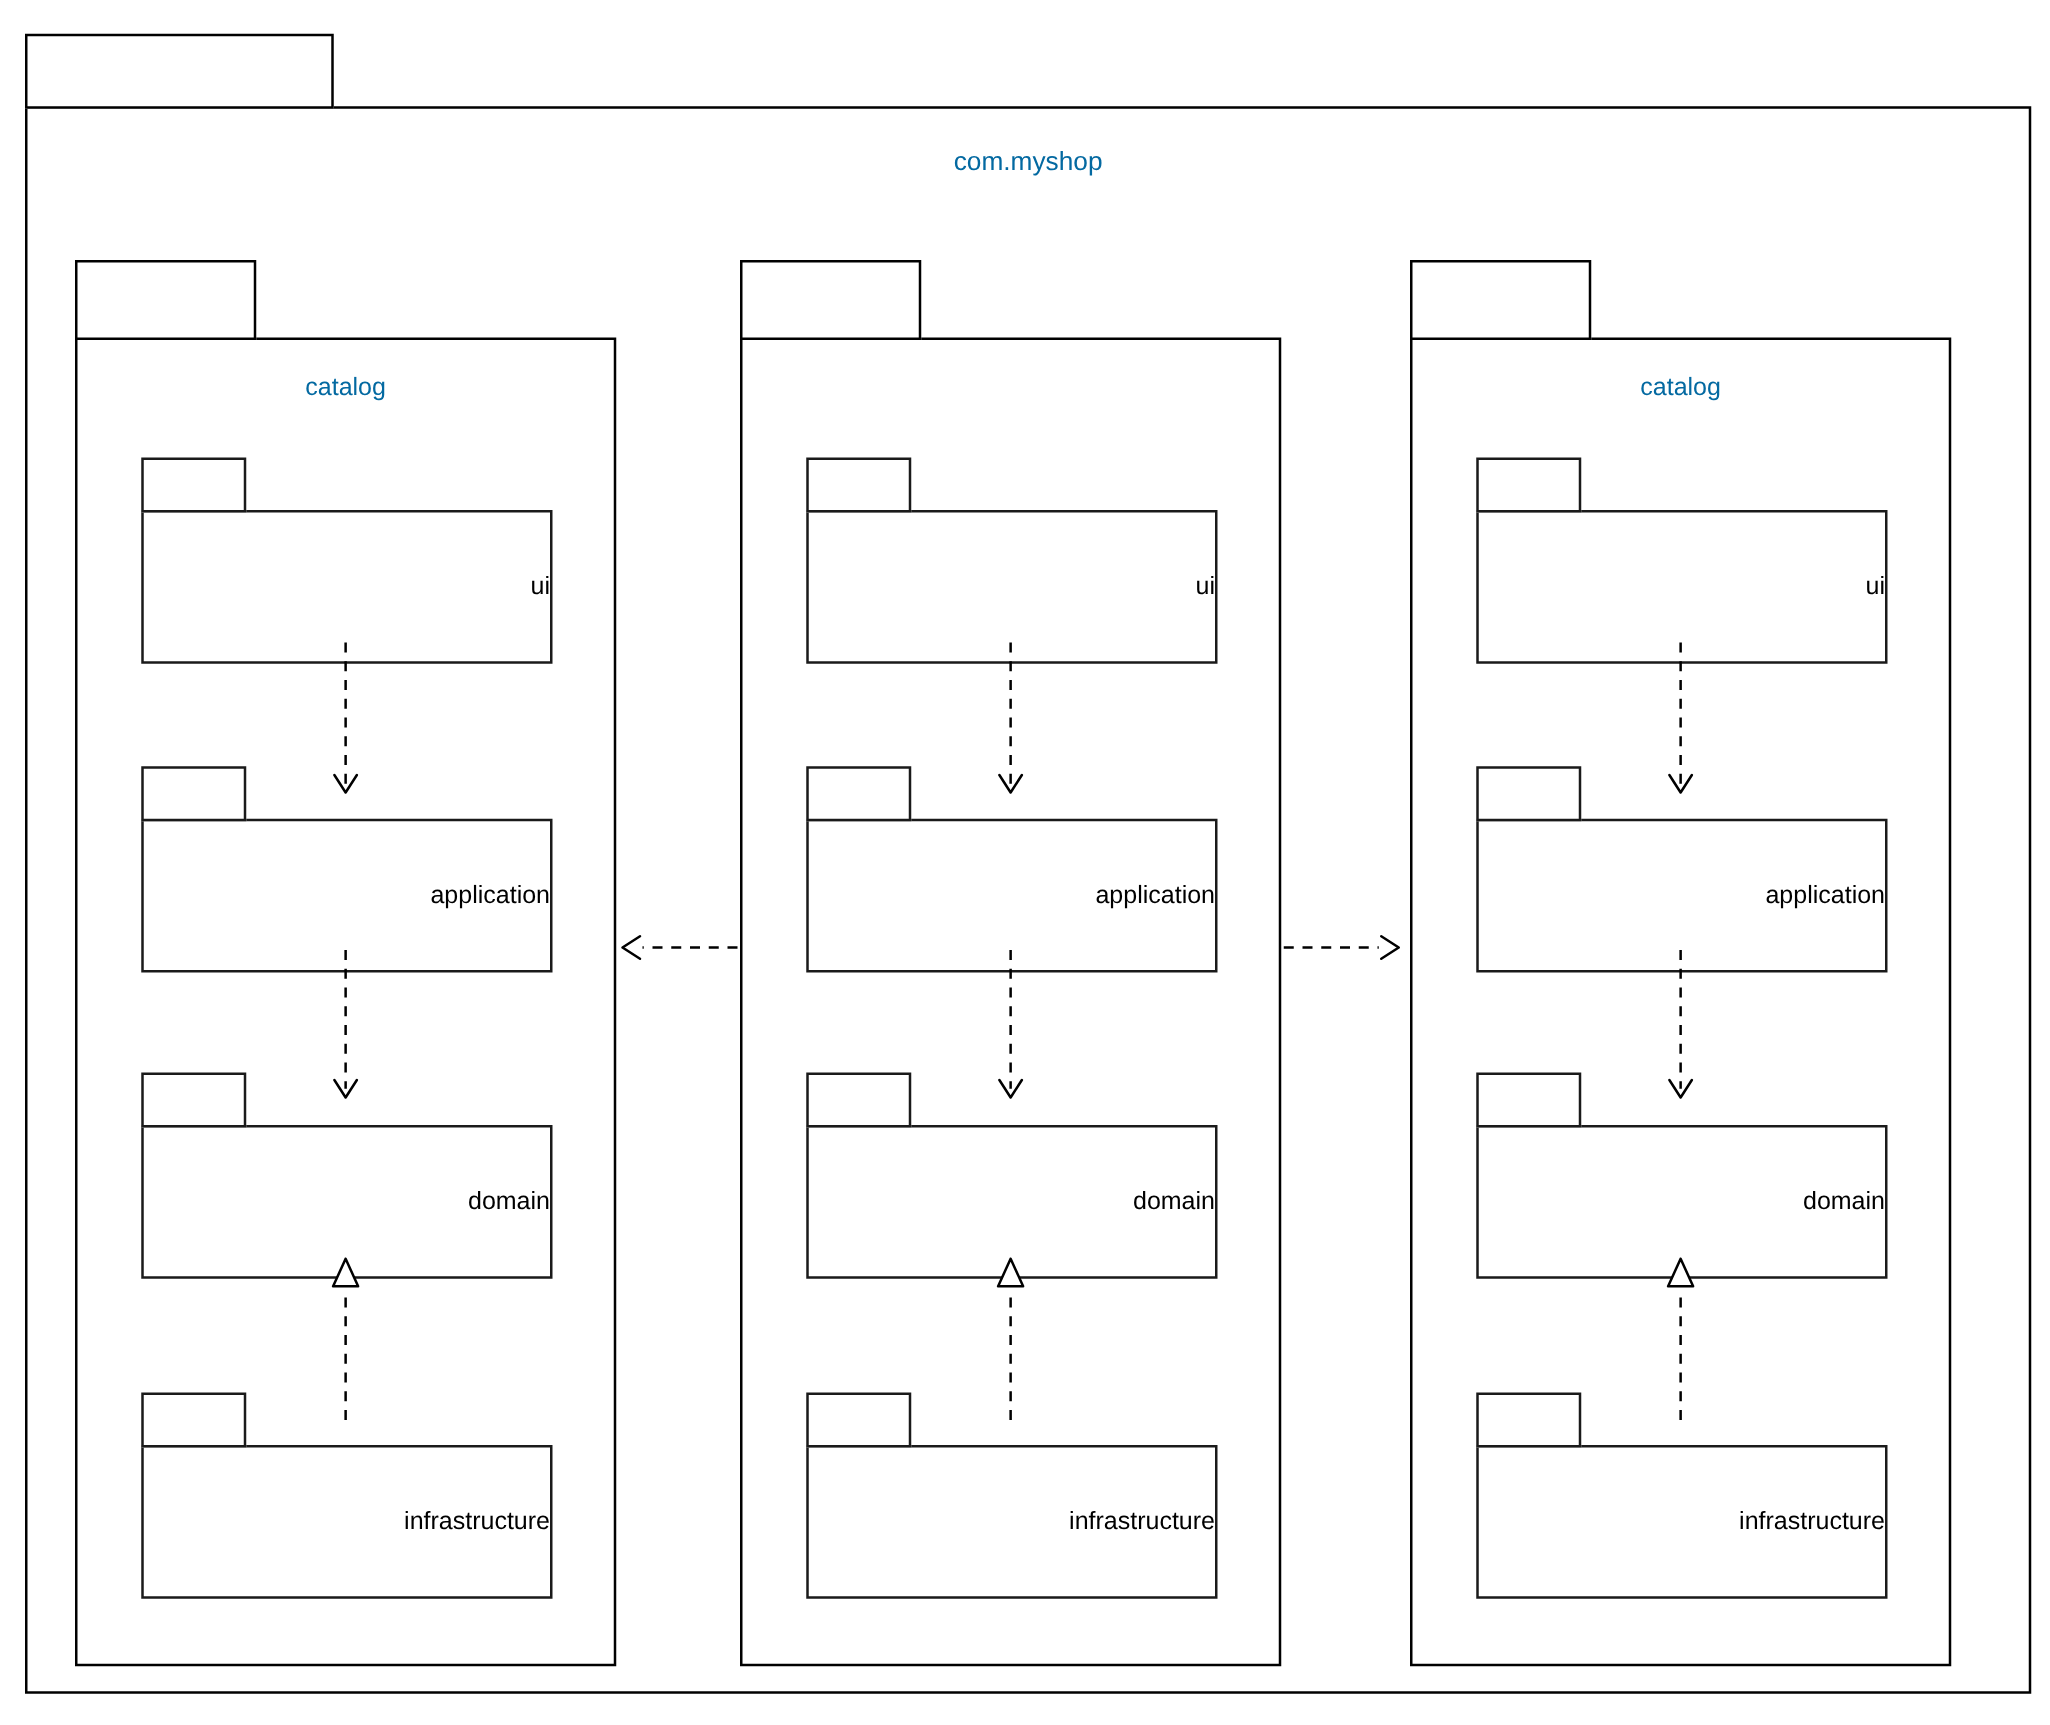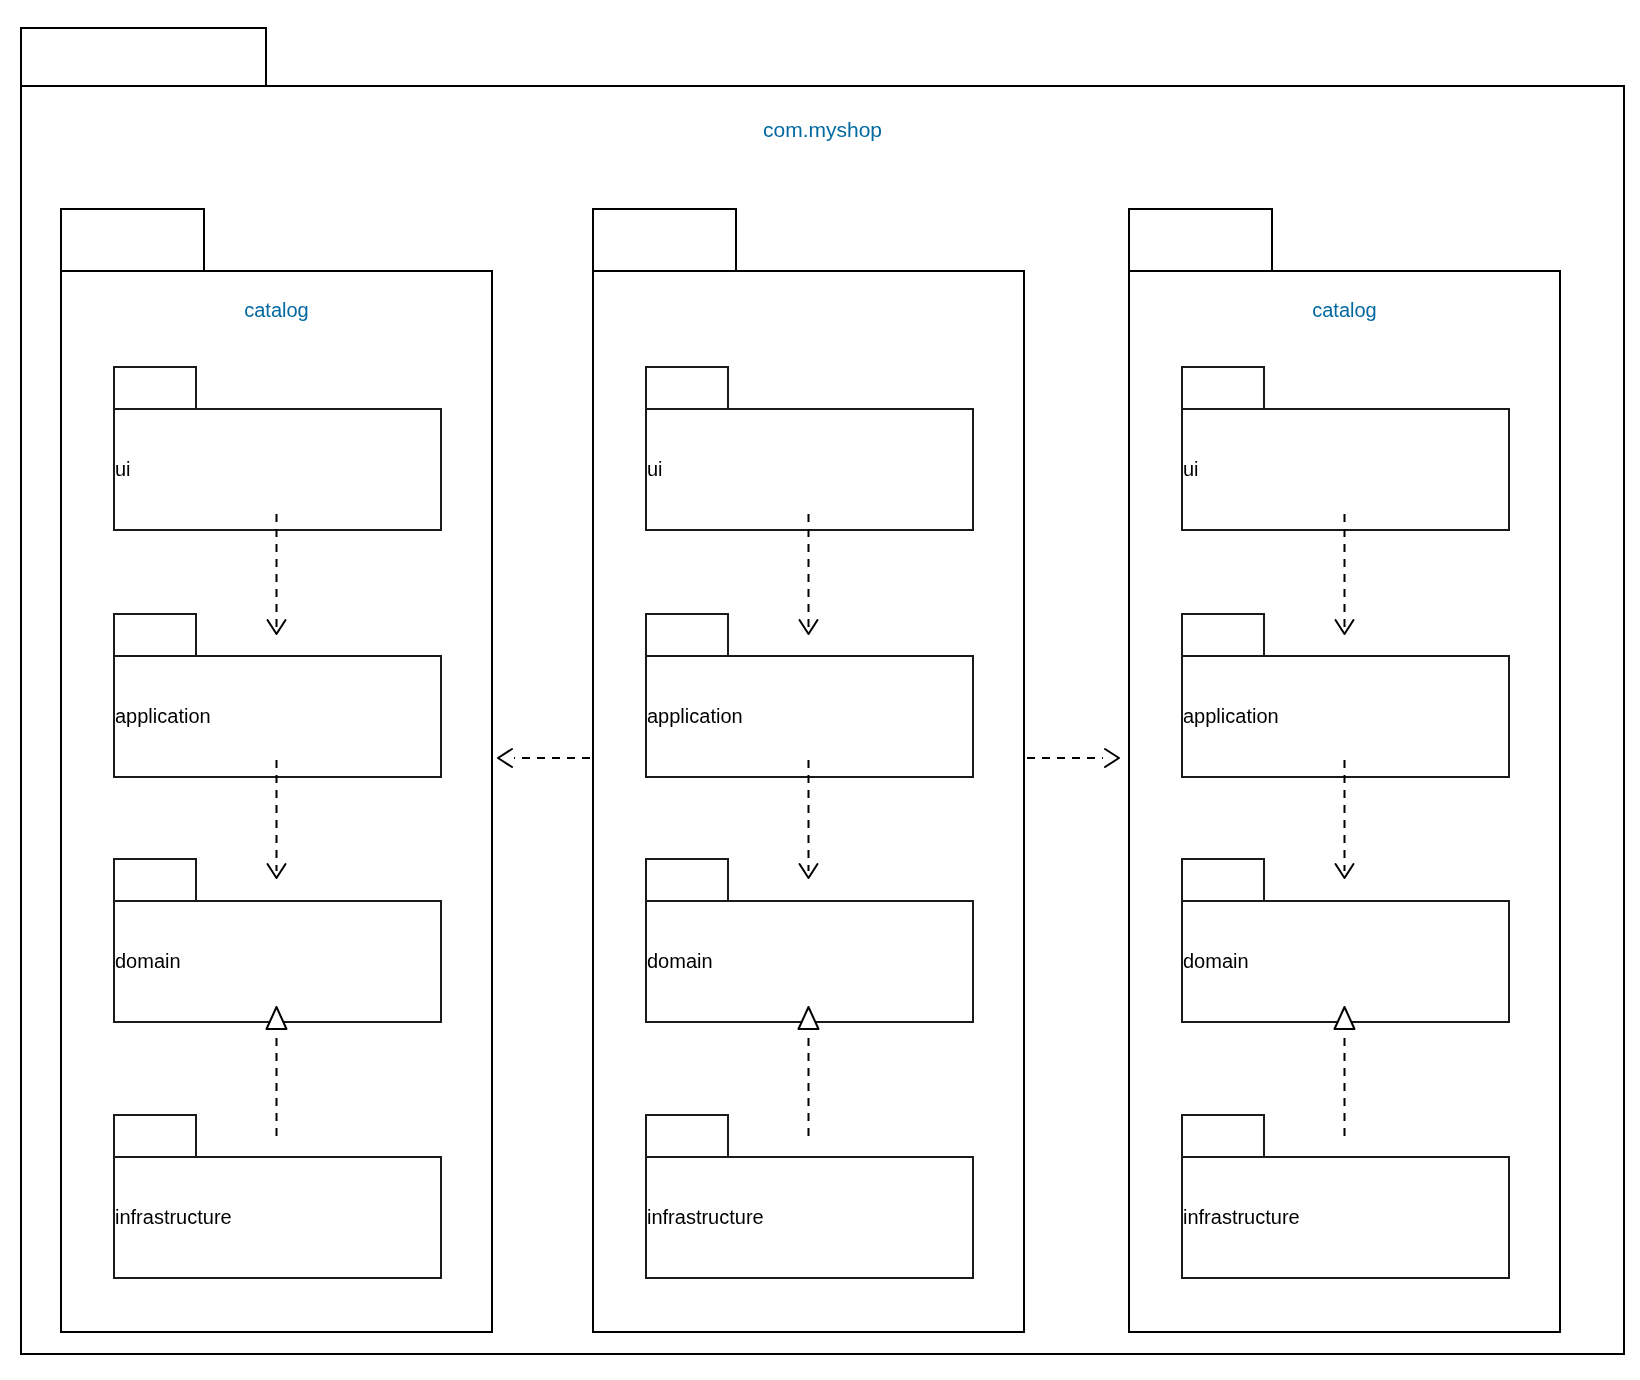--- a/index.html
+++ b/index.html
@@ -46,21 +46,21 @@
   .p-label{ left: 0; top: 90px; width: 433px; }
 
   
   .sub { position: absolute; left: 53px; width: 329px; height: 166px; }
   .sub-ui     { top: 158px; }
   .sub-app    { top: 405px; }
   .sub-domain { top: 650px; }
   .sub-infra  { top: 906px; }
   .s-tab  { left: 0; top: 0;    width: 84px;  height: 44px; border-color: #1a1a1a; }
   .s-body { left: 0; top: 42px; width: 329px; height: 123px;
-            display: flex; align-items: center; justify-content: flex-start;
+            display: flex; align-items: center; justify-content: flex-end;
             border-color: #1a1a1a; }
   .s-label { font-size: 20px; }
 
   
   .overlay {
     position: absolute;
     left: 0; top: 0;
     width: 1640px;
     height: 1380px;
     pointer-events: none;

